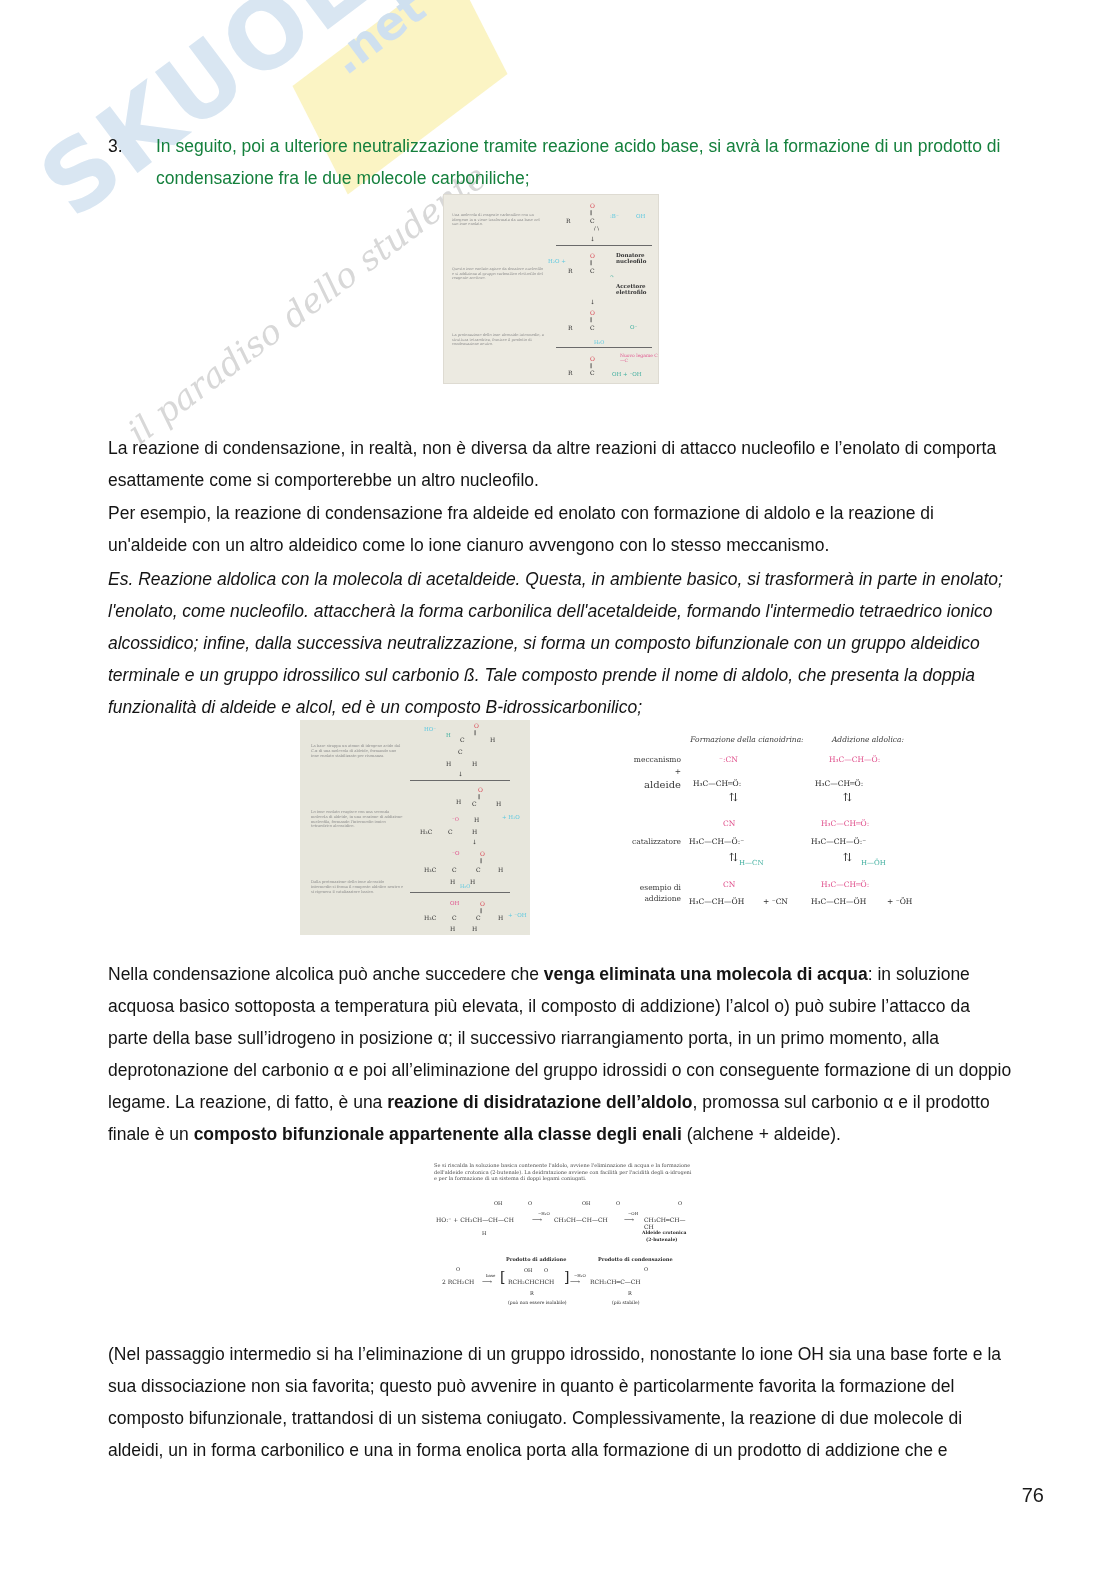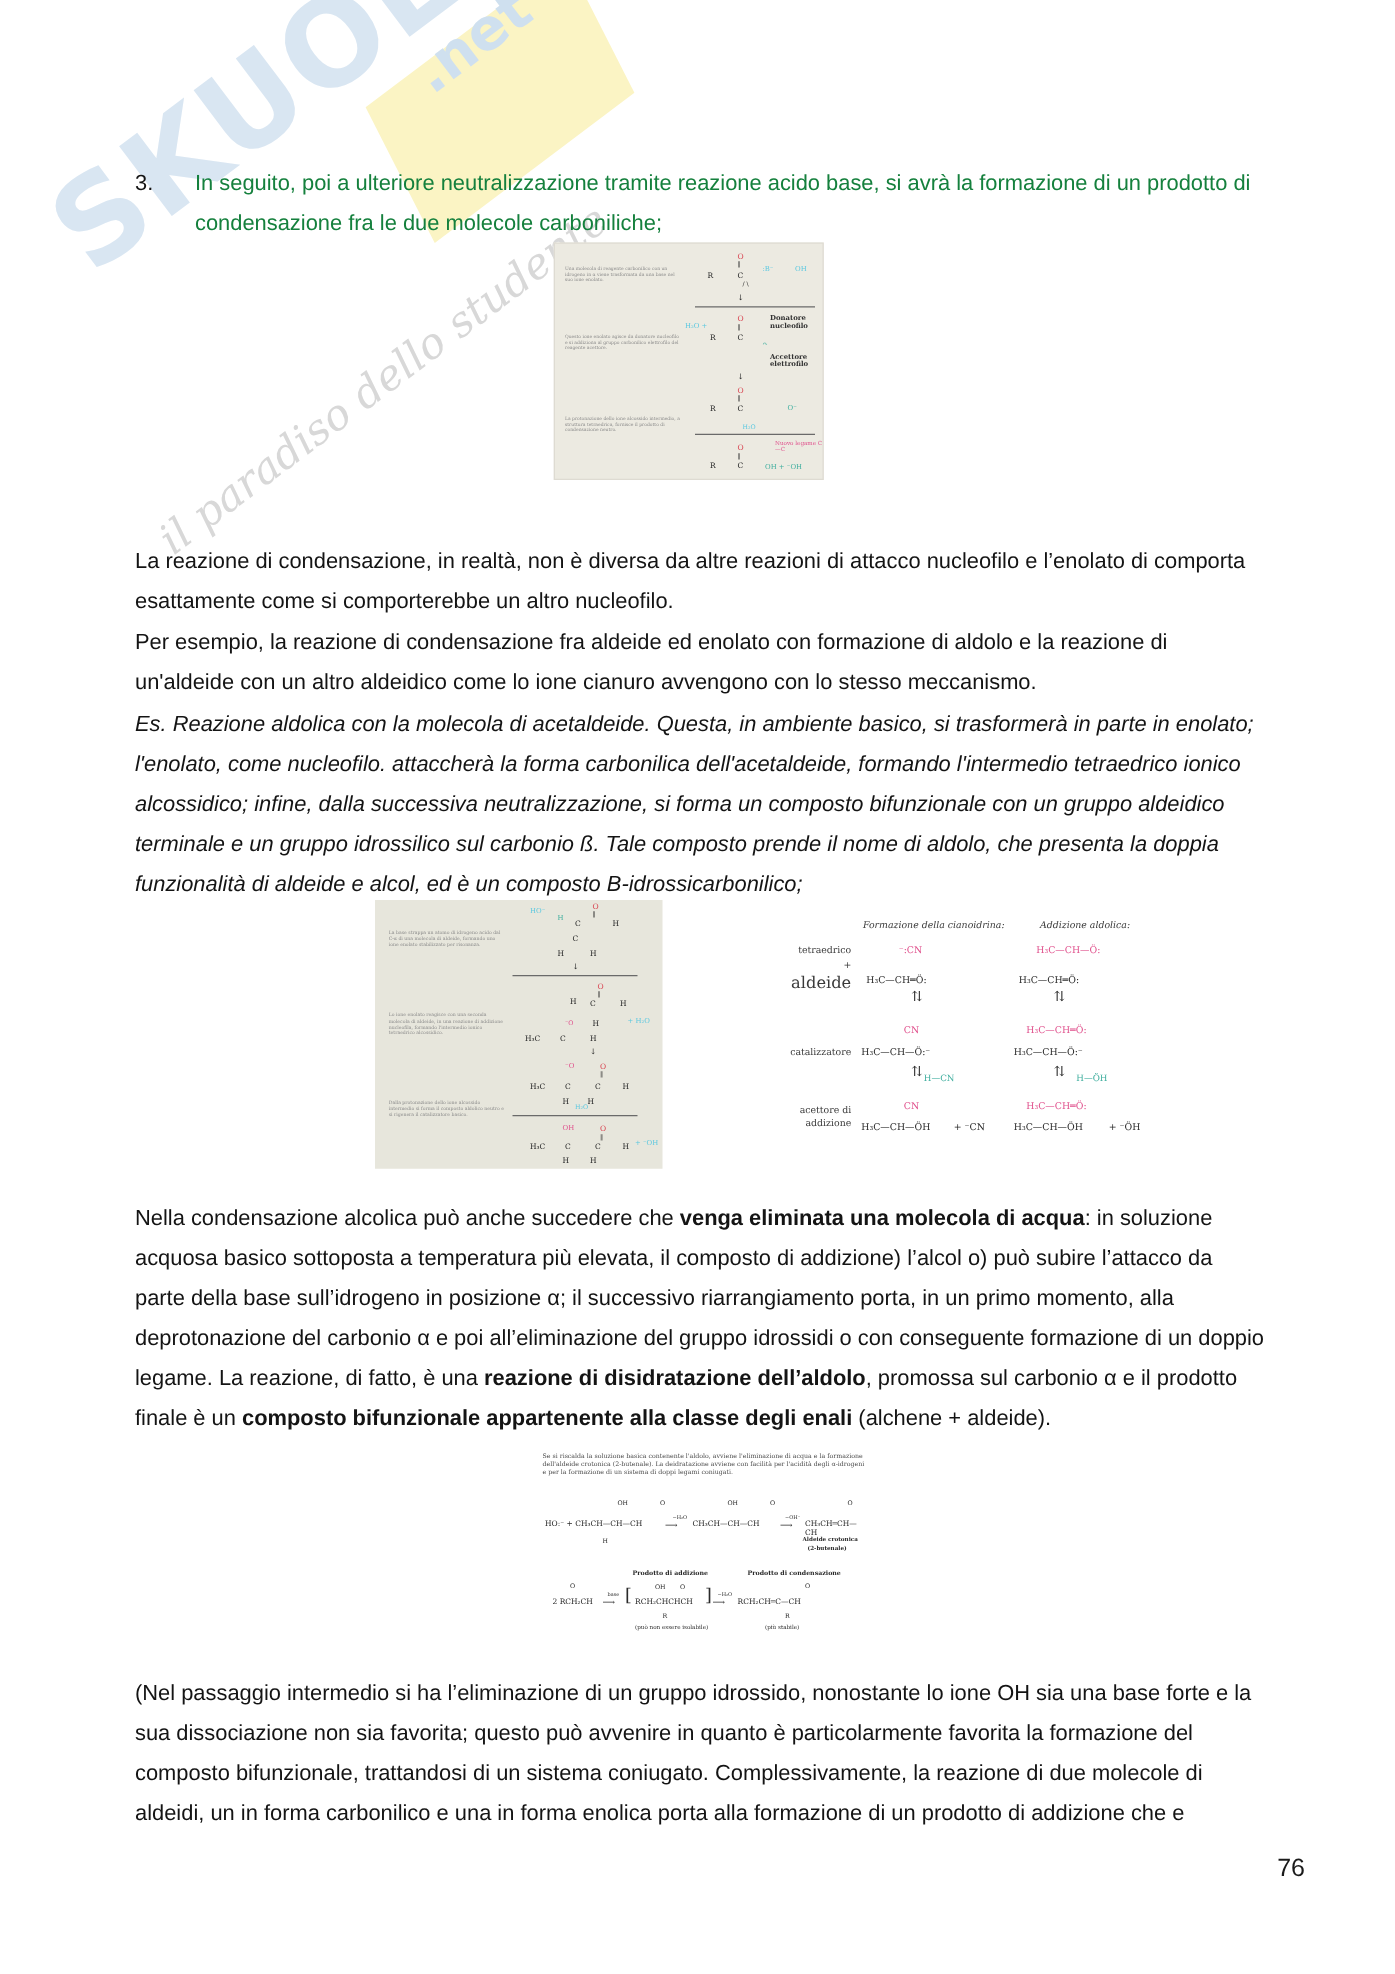--- a/index.html
+++ b/index.html
@@ -335,25 +335,25 @@
         <div class="mol" style="left:172px; top:205px; font-size:6px;">H</div>
       </div>
     </div>
 
     <div class="fig fig2b">
       <div class="fig-inner">
 
         <div class="cap" style="left:72px; top:10px; font-size:7.5px; font-style:italic; width:120px; text-align:center;">Formazione della cianoidrina:</div>
         <div class="cap" style="left:198px; top:10px; font-size:7.5px; font-style:italic; width:110px; text-align:center;">Addizione aldolica:</div>
 
-        <div class="cap" style="left:4px; top:30px; font-size:7.5px; width:62px; text-align:right;">tetraedrico</div>
+        <div class="cap" style="left:4px; top:30px; font-size:7.5px; width:62px; text-align:right;">meccanismo</div>
         <div class="cap" style="left:4px; top:42px; font-size:7.5px; width:62px; text-align:right;">+</div>
-        <div class="cap" style="left:4px; top:54px; font-size:13px; width:62px; text-align:right;">aldeide</div>
+        <div class="cap" style="left:4px; top:54px; font-size:10px; width:62px; text-align:right;">aldeide</div>
         <div class="cap" style="left:4px; top:112px; font-size:7.5px; width:62px; text-align:right;">catalizzatore</div>
-        <div class="cap" style="left:4px; top:158px; font-size:7.5px; width:62px; text-align:right;">acettore di</div>
+        <div class="cap" style="left:4px; top:158px; font-size:7.5px; width:62px; text-align:right;">esempio di</div>
         <div class="cap" style="left:4px; top:169px; font-size:7.5px; width:62px; text-align:right;">addizione</div>
 
         <div class="mol mol-pink" style="left:104px; top:30px; font-size:7.5px;">⁻:CN</div>
         <div class="mol" style="left:78px; top:54px; font-size:7.5px;">H₃C—CH═Ö:</div>
 
         <div class="mol mol-pink" style="left:214px; top:30px; font-size:7.5px;">H₃C—CH—Ö:</div>
         <div class="mol" style="left:200px; top:54px; font-size:7.5px;">H₃C—CH═Ö:</div>
 
         <div class="mol" style="left:114px; top:68px; font-size:11px; line-height:10px;">⇅</div>
         <div class="mol" style="left:228px; top:68px; font-size:11px; line-height:10px;">⇅</div>

